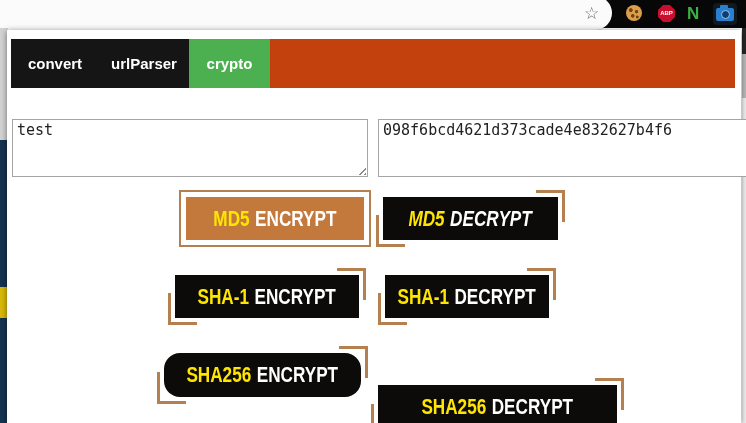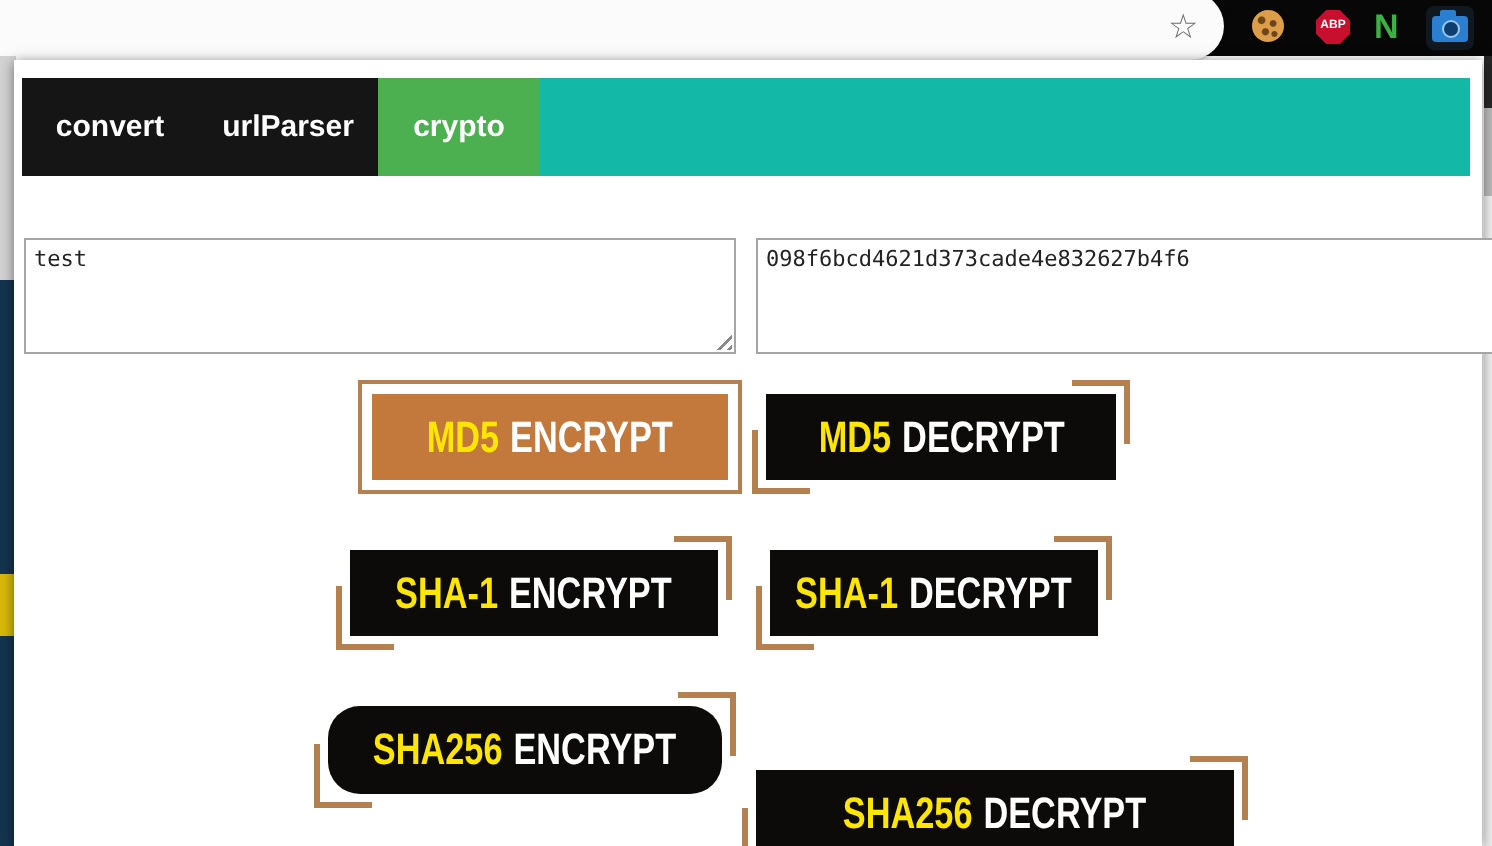--- a/index.html
+++ b/index.html
@@ -37,53 +37,53 @@
   .behind-left .navy { position:absolute; left:0; top:112px; width:8px; height:283px; background:#14344f; }
   .behind-left .gold { position:absolute; left:0; top:259px; width:8px; height:31px; background:#d8b90a; }
   .behind-right { position:absolute; right:0; top:28px; width:4px; height:395px; background:#efefef; }
   .behind-right .dark { position:absolute; left:0; top:0; width:4px; height:26px; background:#262626; }
   .behind-right .mid  { position:absolute; left:0; top:26px; width:4px; height:44px; background:#b9b9b9; }
 
   
   .popup { position:absolute; left:7px; top:30px; width:734px; height:393px;
            background:#fff; box-shadow:0 1px 6px rgba(0,0,0,.5); }
 
-  .tabbar { position:absolute; left:4px; top:9px; width:724px; height:49px; background:#14b8a6; display:flex; }
+  .tabbar { position:absolute; left:4px; top:9px; width:724px; height:49px; background:#c2410c; display:flex; }
   .tab { height:49px; line-height:49px; text-align:center; color:#fff; font-weight:bold;
          font-size:15px; background:#151515; cursor:pointer; }
   .tab-convert { width:88px; }
   .tab-crypto  { width:81px; background:#4caf50; }
   .tab-url     { width:90px; }
 
   .ta-box { position:absolute; top:89px; height:58px; }
   .ta-box.left  { left:5px;   width:356px; }
   .ta-box.right { left:371px; width:410px; }
   .ta { width:100%; height:100%; border:1px solid #a5a5a5; background:#fff; resize:none;
-        font-family:"DejaVu Sans Mono", monospace; font-size:11px; line-height:14px;
+        font-family:"DejaVu Sans Mono", monospace; font-size:15px; line-height:14px;
         padding:3px 4px; color:#222; outline:none; overflow:hidden; }
   .grip { position:absolute; right:2px; bottom:2px; width:10px; height:10px; pointer-events:none;
           background:repeating-linear-gradient(135deg, rgba(0,0,0,0) 0 2px, #8a8a8a 2px 3.4px);
           clip-path:polygon(100% 0,100% 100%,0 100%); }
 
   
   .btn { position:absolute; background:#0d0b09; border:none; cursor:pointer;
          display:flex; align-items:center; justify-content:center; }
   .btn::before { content:""; position:absolute; top:-7px; right:-7px; width:26px; height:29px;
                  border-top:3px solid #b5804f; border-right:3px solid #b5804f; }
   .btn::after  { content:""; position:absolute; bottom:-7px; left:-7px; width:26px; height:29px;
                  border-bottom:3px solid #b5804f; border-left:3px solid #b5804f; }
   .btn--hover { background:#c3793c; outline:2px solid #b5804f; outline-offset:5px;align-items:center; }
   .btn--hover::before, .btn--hover::after { display:none; }
   .lbl { font-weight:bold; font-size:22px; white-space:nowrap;
          transform:scaleX(0.78); transform-origin:center; letter-spacing:0; }
   .algo   { color:#ffe600; margin-right:7px; }
   .action { color:#fff; }
 
   .b-md5-enc    { left:179px; top:167px; width:178px; height:43px; }
-  .b-md5-dec    { left:376px; top:167px; width:175px; height:43px; }
+  .b-md5-dec    { left:376px; top:167px; width:175px; height:43px;font-style:italic; }
   .b-sha1-enc   { left:168px; top:245px; width:184px; height:43px; }
   .b-sha1-dec   { left:378px; top:245px; width:164px; height:43px; }
   .b-sha256-enc { left:157px; top:323px; width:197px; height:44px;border-radius:16px; }
   .b-sha256-dec { left:371px; top:323px; width:239px; height:44px;margin-top:32px; }
 </style>
 </head>
 <body>
 
 <div class="chrome">
   <div class="omnibox"></div>

